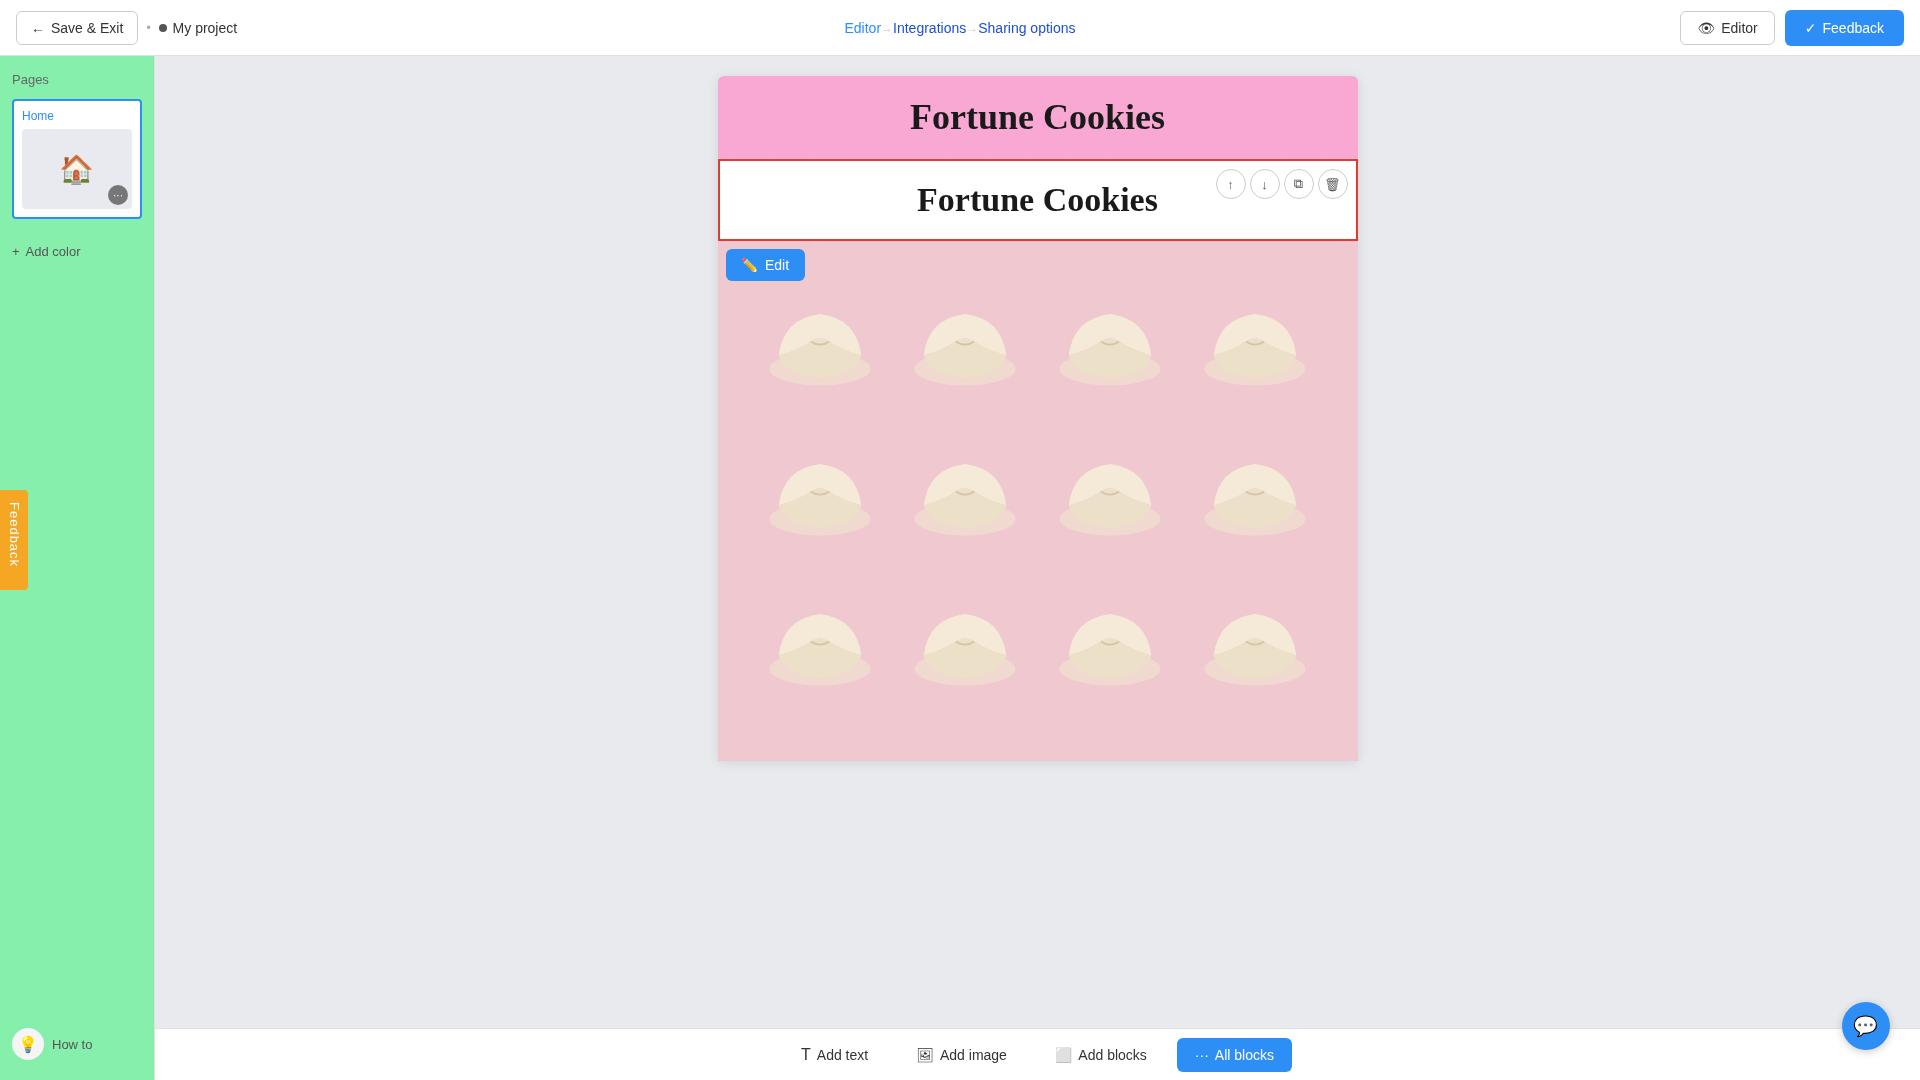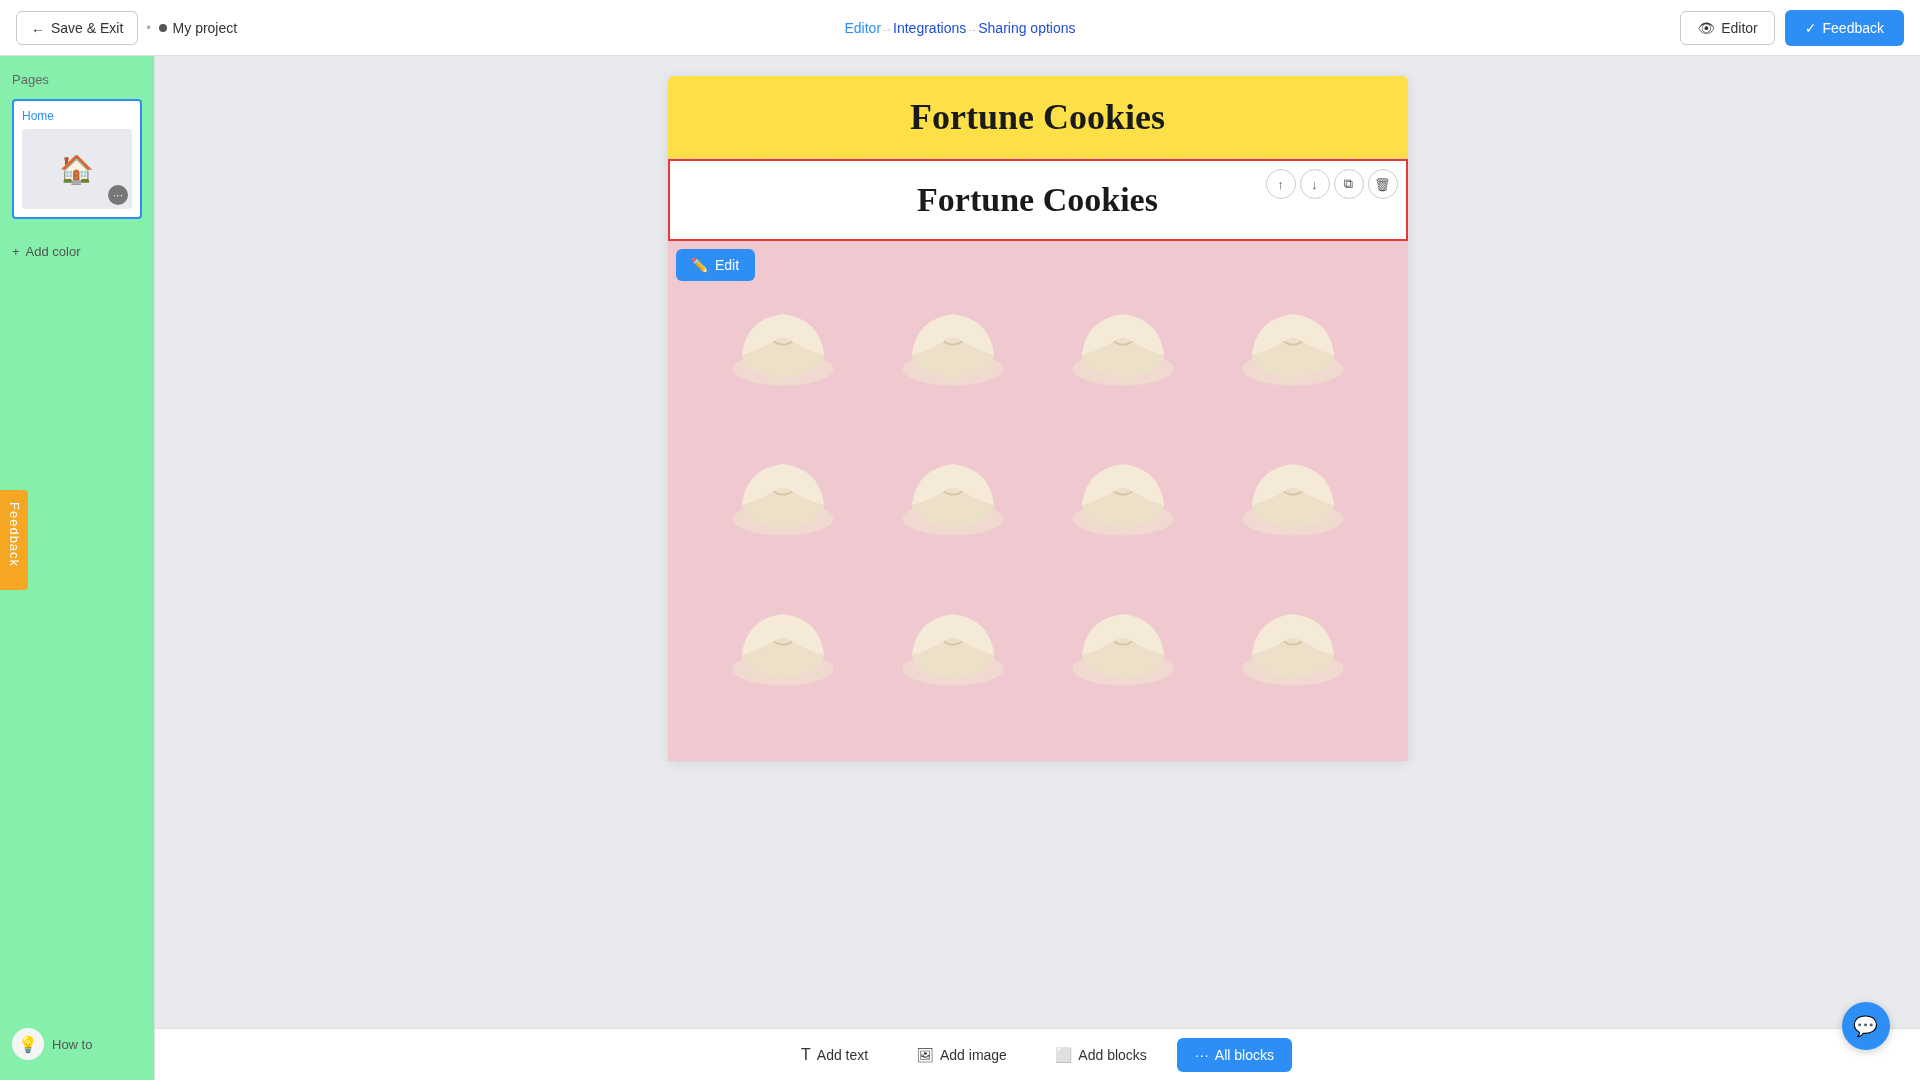--- a/index.html
+++ b/index.html
@@ -76,21 +76,21 @@
       transform: rotate(0deg);
       display: flex; align-items: center;
       width: 28px; height: 100px;
       writing-mode: vertical-lr;
       transform: rotate(180deg);
       left: 0; top: 420px; position: fixed;
       border-radius: 0 4px 4px 0;
     }
 
     .page-canvas {
-      background: #fde047; width: 740px; box-shadow: 0 2px 12px rgba(0,0,0,0.1);
+      background: #f9a8d4; width: 640px; box-shadow: 0 2px 12px rgba(0,0,0,0.1);
       border-radius: 6px; position: relative;
     }
 
     
     .block-header {
       padding: 20px; text-align: center; border-bottom: 1px dashed #ccc;
       position: relative;
     }
     .block-header h1 {
       font-family: Georgia, serif; font-size: 36px; font-weight: 700; color: #1a1a1a;

